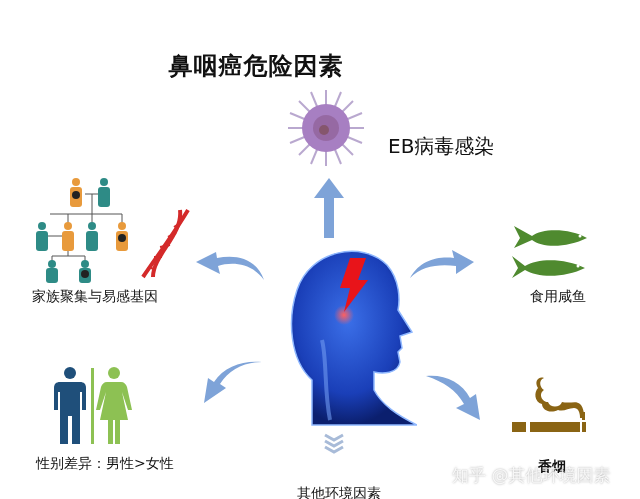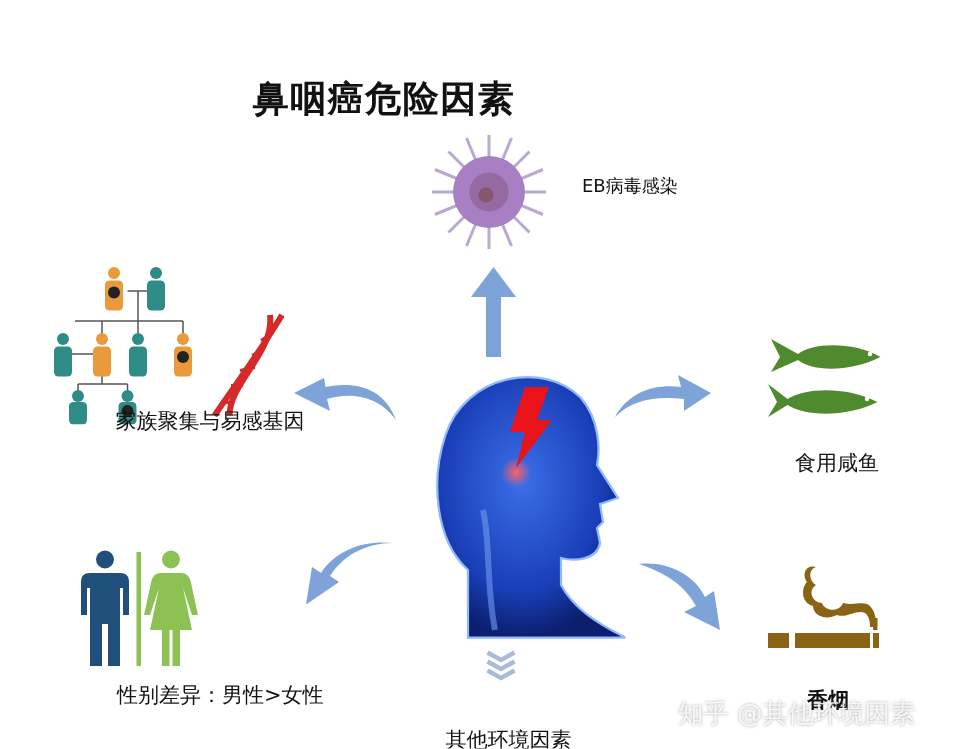--- a/index.html
+++ b/index.html
@@ -26,21 +26,21 @@
       <line x1="25" y1="4" x2="55" y2="76"></line>
         <line x1="55" y1="4" x2="25" y2="76"></line>
       <line x1="4" y1="25" x2="76" y2="55"></line>
         <line x1="4" y1="55" x2="76" y2="25"></line>
     </g>
     <circle cx="40" cy="40" r="24" fill="#a77fc2"></circle>
     <circle cx="40" cy="40" r="13" fill="#8a5a8e" opacity="0.6"></circle>
     <circle cx="38" cy="42" r="5" fill="#7a4a4a" opacity="0.6"></circle>
   </svg>
 </div>
-<div class="abs label" style="left:388px;top:116px;font-size:12px;">EB病毒感染</div>
+<div class="abs label" style="left:388px;top:133px;font-size:20px;">EB病毒感染</div>
 
 <div class="abs" style="left:314px;top:178px;">
   <svg width="30" height="60" viewBox="0 0 30 60">
     <polygon points="15,0 30,20 20,20 20,60 10,60 10,20 0,20" fill="#7ea3d8"></polygon>
   </svg>
 </div>
 
 <div class="abs" style="left:30px;top:178px;">
   <svg width="110" height="105" viewBox="0 0 110 105">
     <g stroke="#555" stroke-width="1" fill="none">
@@ -86,21 +86,21 @@
     <path d="M15,72 C15,50 45,30 42,5" stroke="#d42a2a" stroke-width="4" fill="none"></path>
     <g stroke="#d42a2a" stroke-width="2">
       <line x1="10" y1="62" x2="16" y2="64"></line>
         <line x1="16" y1="52" x2="24" y2="52"></line>
       <line x1="22" y1="42" x2="32" y2="40"></line>
         <line x1="30" y1="32" x2="38" y2="28"></line>
       <line x1="36" y1="22" x2="42" y2="18"></line>
     </g>
   </svg>
 </div>
-<div class="abs label" style="left:32px;top:272px;margin-left:45px;">家族聚集与易感基因</div>
+<div class="abs label" style="left:32px;top:288px;">家族聚集与易感基因</div>
 
 <div class="abs" style="left:196px;top:252px;">
   <svg width="70" height="30" viewBox="0 0 70 30">
     <path d="M68,28 C55,10 35,10 22,14 L24,22 L0,10 L20,0 L21,6 C40,2 60,6 68,28 Z" fill="#7ea3d8"></path>
   </svg>
 </div>
 
 <div class="abs" style="left:204px;top:360px;">
   <svg width="60" height="45" viewBox="0 0 60 45">
     <path d="M58,2 C40,2 25,10 16,24 L22,28 L0,43 L4,18 L10,22 C20,6 40,0 58,2 Z" fill="#7ea3d8"></path>
@@ -128,21 +128,21 @@
 </div>
 
 <div class="abs" style="left:512px;top:222px;">
   <svg width="85" height="60" viewBox="0 0 85 60">
     <path d="M20,14 L2,4 L8,16 L2,26 L20,18 C30,26 55,26 75,16 C58,6 30,6 20,14 Z" fill="#4f8a2f"></path>
     <circle cx="68" cy="14" r="1.5" fill="#fff"></circle>
     <path d="M5,44 L-8,34 L-2,46 L-8,56 L5,48 C18,56 45,56 65,46 C45,36 18,36 5,44 Z" transform="translate(8,0)" fill="#4f8a2f"></path>
     <circle cx="66" cy="44" r="1.5" fill="#fff"></circle>
   </svg>
 </div>
-<div class="abs label" style="left:530px;top:300px;">食用咸鱼</div>
+<div class="abs label" style="left:530px;top:288px;">食用咸鱼</div>
 
 <div class="abs" style="left:408px;top:248px;">
   <svg width="66" height="32" viewBox="0 0 66 32">
     <path d="M2,30 C12,12 30,8 46,10 L44,2 L66,14 L48,26 L48,18 C30,16 14,18 2,30 Z" fill="#7ea3d8"></path>
   </svg>
 </div>
 
 <div class="abs" style="left:424px;top:372px;">
   <svg width="60" height="50" viewBox="0 0 60 50">
     <path d="M2,4 C20,2 38,10 46,26 L52,22 L56,48 L32,36 L40,32 C32,18 20,10 2,4 Z" fill="#7ea3d8"></path>
@@ -151,21 +151,21 @@
 
 <div class="abs" style="left:52px;top:366px;">
   <svg width="82" height="80" viewBox="0 0 82 80">
     <circle cx="18" cy="7" r="6" fill="#1f4f7a"></circle>
     <path d="M8,16 L28,16 C32,16 34,18 34,22 L34,44 L30,44 L30,26 L28,26 L28,78 L20,78 L20,50 L16,50 L16,78 L8,78 L8,26 L6,26 L6,44 L2,44 L2,22 C2,18 4,16 8,16 Z" fill="#1f4f7a"></path>
     <rect x="39" y="2" width="3" height="76" fill="#8dc153"></rect>
     <circle cx="62" cy="7" r="6" fill="#8dc153"></circle>
     <path d="M55,16 L69,16 C72,16 74,18 75,21 L80,44 L76,44 L70,26 L76,54 L68,54 L68,78 L63,78 L63,54 L61,54 L61,78 L56,78 L56,54 L48,54 L54,26 L48,44 L44,44 L49,21 C50,18 52,16 55,16 Z" fill="#8dc153"></path>
   </svg>
 </div>
-<div class="abs label" style="left:36px;top:455px;margin-left:42px;">性别差异：男性&gt;女性</div>
+<div class="abs label" style="left:36px;top:455px;">性别差异：男性&gt;女性</div>
 
 <div class="abs" style="left:323px;top:432px;">
   <svg width="22" height="22" viewBox="0 0 22 22">
     <g fill="none" stroke="#a8bbd8" stroke-width="3">
       <polyline points="2,3 11,8 20,3"></polyline>
         <polyline points="2,9 11,14 20,9"></polyline>
         <polyline points="2,15 11,20 20,15"></polyline>
     </g>
   </svg>
 </div>

